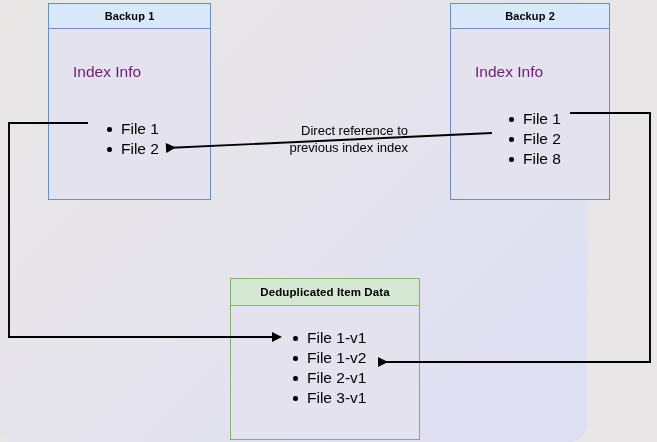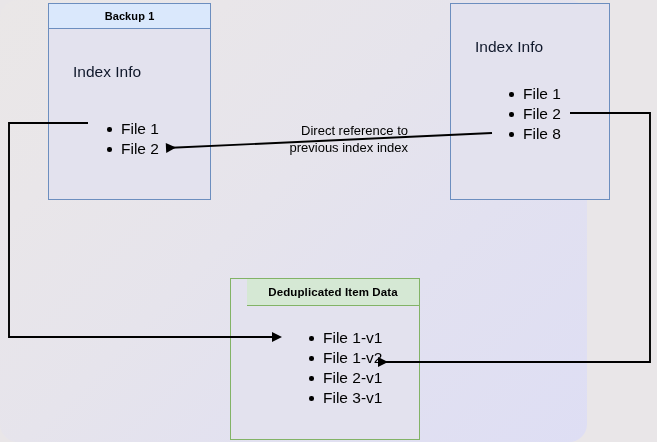--- a/index.html
+++ b/index.html
@@ -26,41 +26,40 @@
     pointer-events:none;
   }
   .box{
     position:absolute;
     box-sizing:border-box;
     border:1px solid #6c8ebf;
     background:#e3e2ee;
   }
   .box.green{
     border:1px solid #82b366;
-    padding-left:16px;
   }
   .box-header{
     box-sizing:border-box;
     height:25px;
     border-bottom:1px solid #6c8ebf;
     background:#dae8fc;
     display:flex;align-items:center;justify-content:center;
     font-size:11px;font-weight:bold;color:#000;
     letter-spacing:0.1px;
   }
   .box.green > .box-header{
     background:#d5e8d4;
     border-bottom:1px solid #82b366;
     height:27px;
     font-size:11.5px;
   }
   .box-body{position:relative;height:100%;}
   .index-title{
     position:absolute;
-    font-size:15.5px;color:#0f172a;
+    font-size:15.5px;color:#701a75;
     white-space:nowrap;
   }
   ul.file-list{
     position:absolute;
     margin:0;padding:0 0 0 18px;
     list-style:none;
   }
   ul.file-list li{
     font-size:15.5px;
     line-height:20px;
@@ -98,20 +97,23 @@
     <div class="box-body">
       <div class="index-title" style="left:24px;top:34px;">Index Info</div>
       <ul class="file-list" style="left:40px;top:90px;">
         <li>File 1</li>
         <li>File 2</li>
       </ul>
     </div>
   </div>
 
   <div class="box" style="left:450px;top:3px;width:160px;height:197px;">
+    <div class="box-header">
+      <span>Backup 2</span>
+    </div>
     <div class="box-body">
       <div class="index-title" style="left:24px;top:34px;">Index Info</div>
       <ul class="file-list" style="left:40px;top:80px;">
         <li>File 1</li>
         <li>File 2</li>
         <li>File 8</li>
       </ul>
     </div>
   </div>
 

